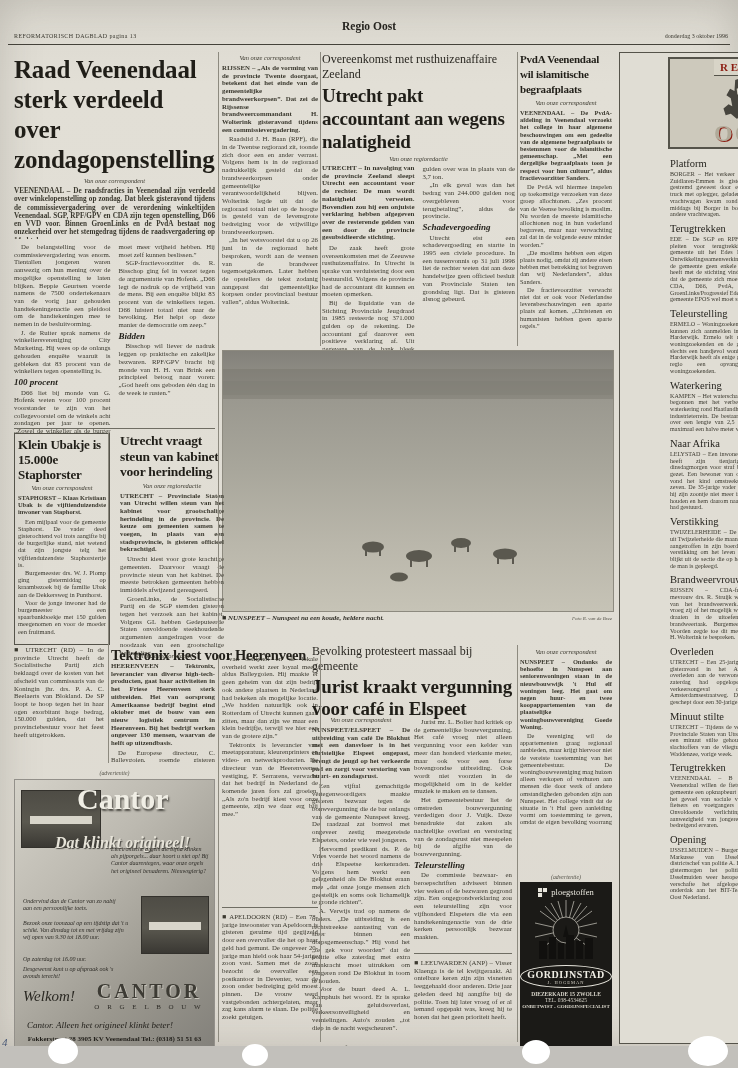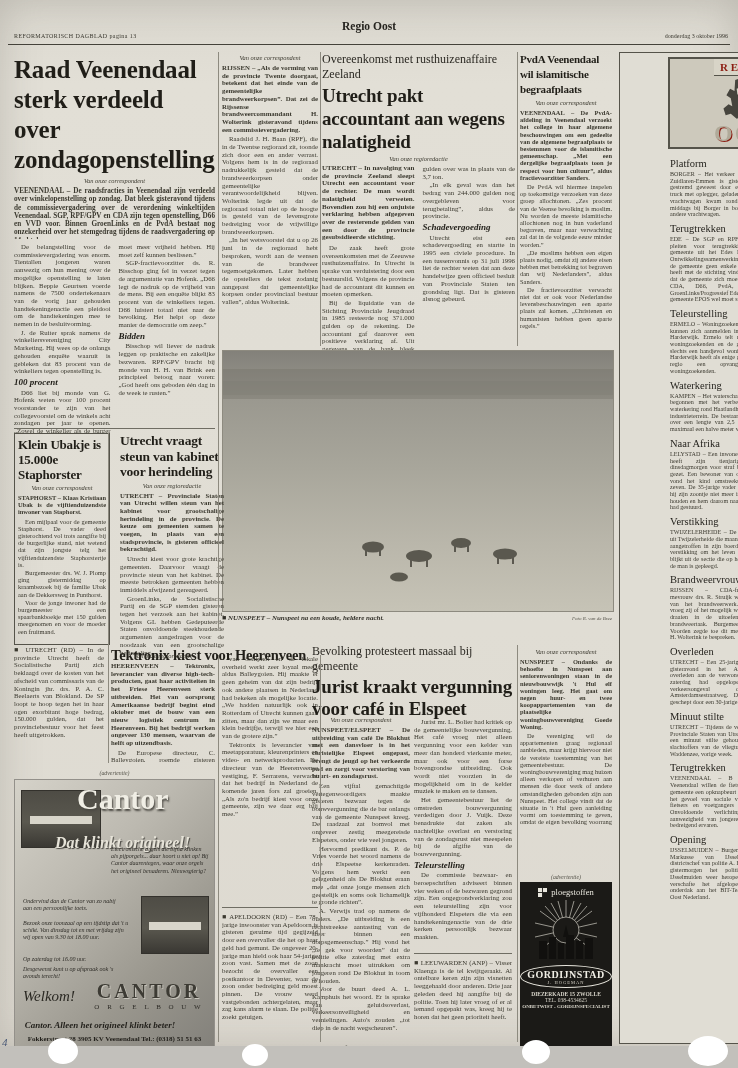--- a/index.html
+++ b/index.html
@@ -298,21 +298,21 @@
     <div class="abs cantor-it" style="left:8px;top:176px;width:100px;">Op zaterdag tot 16.00 uur.</div>
     <div class="abs cantor-it" style="left:8px;top:186px;width:100px;">Desgewenst kunt u op afspraak ook 's avonds terecht!</div>
     <div class="abs organ" style="left:126px;top:116px;width:66px;height:56px;">
         <div class="keys"></div>
       </div>
     <div class="abs" style="left:8px;top:208px;font-size:15px;font-style:italic;font-weight:400;color:#2a2822;">Welkom!</div>
     <div class="abs" style="left:72px;top:200px;width:124px;text-align:center;">
       <div style="font-size:20px;font-weight:700;letter-spacing:3px;color:#3d3b34;text-shadow:1px 1px 0 #c8c5bc;">CANTOR</div>
       <div style="font-size:7px;letter-spacing:3px;color:#2e2c27;">O R G E L B O U W</div>
     </div>
-    <div class="abs" style="left:0;top:240px;width:170px;text-align:center;font-size:9px;font-weight:700;font-style:italic;color:#24221d;">Cantor. Alleen het origineel klinkt beter!</div>
+    <div class="abs" style="left:0;top:240px;width:170px;text-align:center;font-size:9px;font-weight:400;font-style:italic;color:#24221d;">Cantor. Alleen het origineel klinkt beter!</div>
     <div class="abs" style="left:0;top:255px;width:199px;text-align:center;font-size:7px;font-weight:700;color:#24221d;">Fokkerstraat 28  3905 KV Veenendaal Tel.: (0318) 51 51 63</div>
   </div>
 
   <div class="abs adlabel" style="left:520px;top:874px;width:92px;font-style:italic;">(advertentie)</div>
   <div class="abs gord" style="left:520px;top:882px;width:92px;height:170px;">
     <div style="display:flex;align-items:center;justify-content:center;gap:4px;margin-top:5px;">
       <svg width="9" height="9" viewBox="0 0 10 10">
         <rect x="0" y="0" width="4.5" height="4.5" fill="#e8e6dd"></rect>
           <rect x="5.5" y="0" width="4.5" height="4.5" fill="#e8e6dd"></rect>
           <rect x="0" y="5.5" width="4.5" height="4.5" fill="#e8e6dd"></rect>

